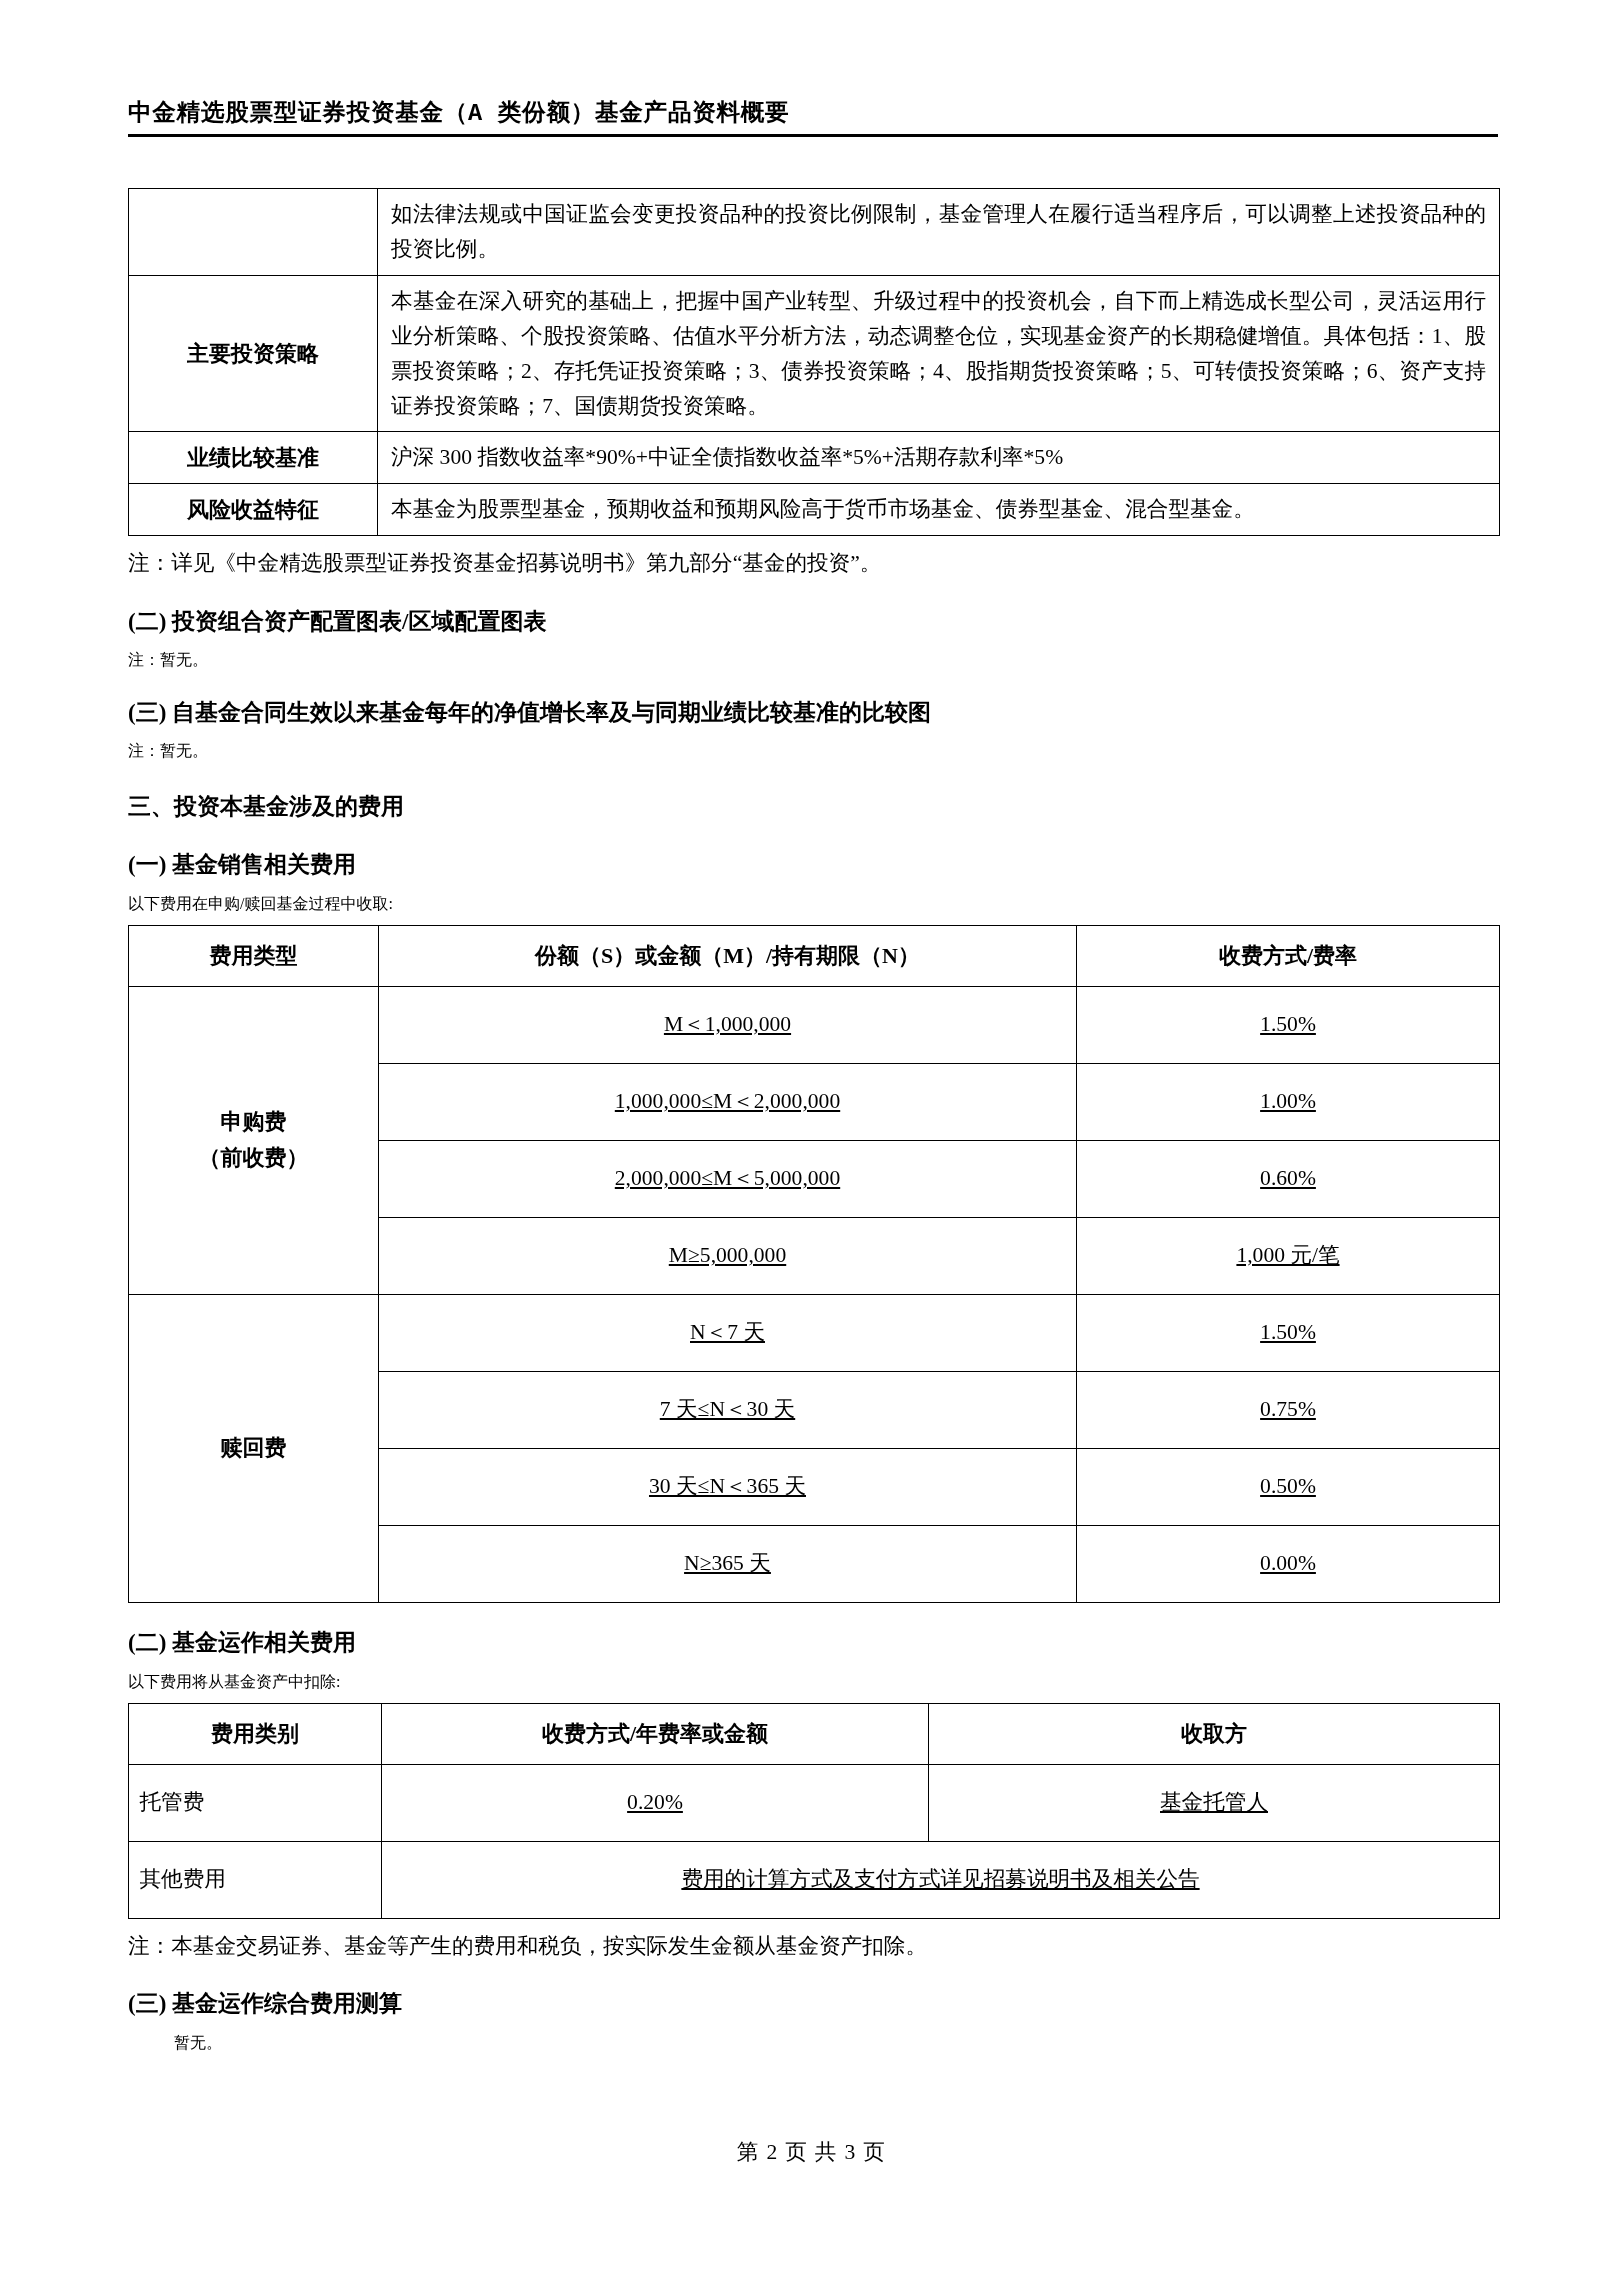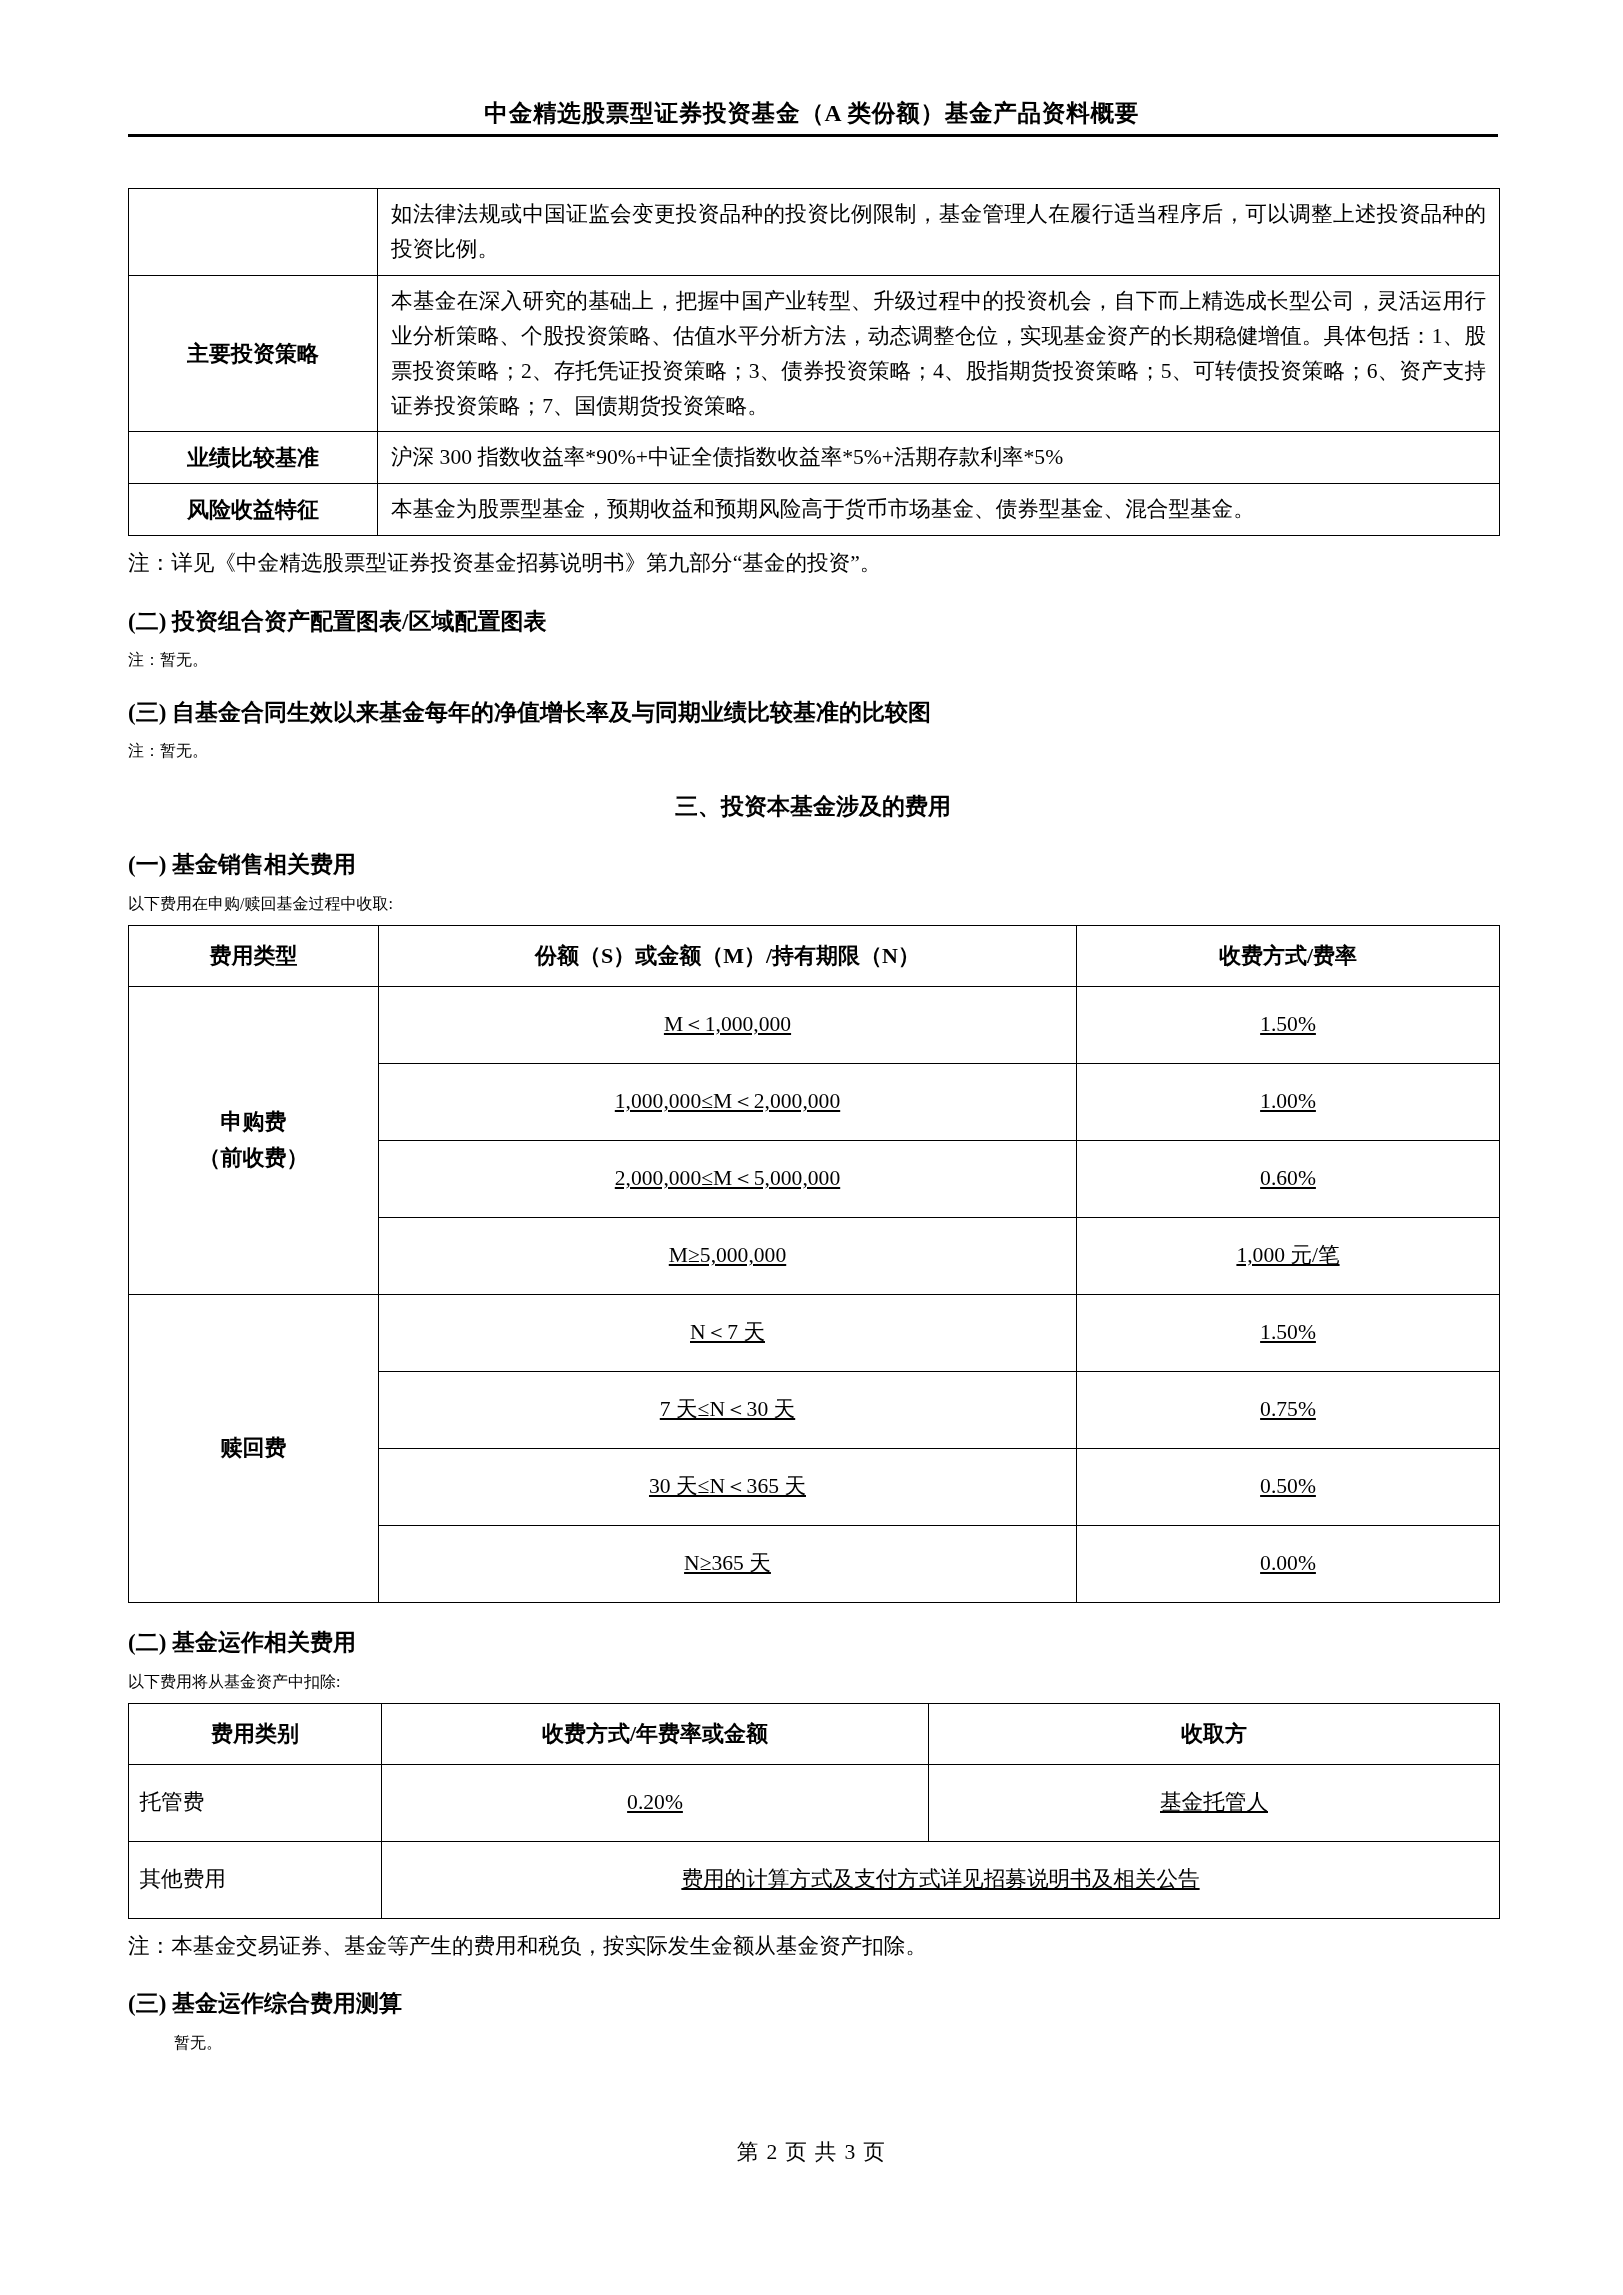--- a/index.html
+++ b/index.html
@@ -26,27 +26,28 @@
   }
 
   
   .header {
     position: absolute;
     left: 128px;
     top: 98px;
     width: 1370px;
   }
   .header-title {
-    text-align: center;
+    text-align: left;
     font-size: 23.6px;
     font-weight: 700;
     letter-spacing: 0.7px;
     line-height: 1.35;
     padding-right: 2.6px;
     white-space: nowrap;
+    font-family: Liberation Mono, monospace;
   }
   .header-rule {
     margin-top: 3.9px;
     border-top: 3.3px solid #000;
   }
 
   
   .content {
     position: absolute;
     left: 128px;
@@ -94,21 +95,20 @@
   .note {
     font-size: 21.6px;
     line-height: 1.6;
     margin: 10.5px 0 0 0;
   }
   .h-sec {
     font-size: 23px;
     font-weight: 700;
     margin: 26px 0 6.5px 0;
     line-height: 1.5;
-    text-align: center;
   }
   .h-sub {
     font-size: 23px;
     font-weight: 700;
     margin: 23.6px 0 6.5px 0;
     line-height: 1.5;
   }
   .para {
     font-size: 16px;
     line-height: 1.6;

